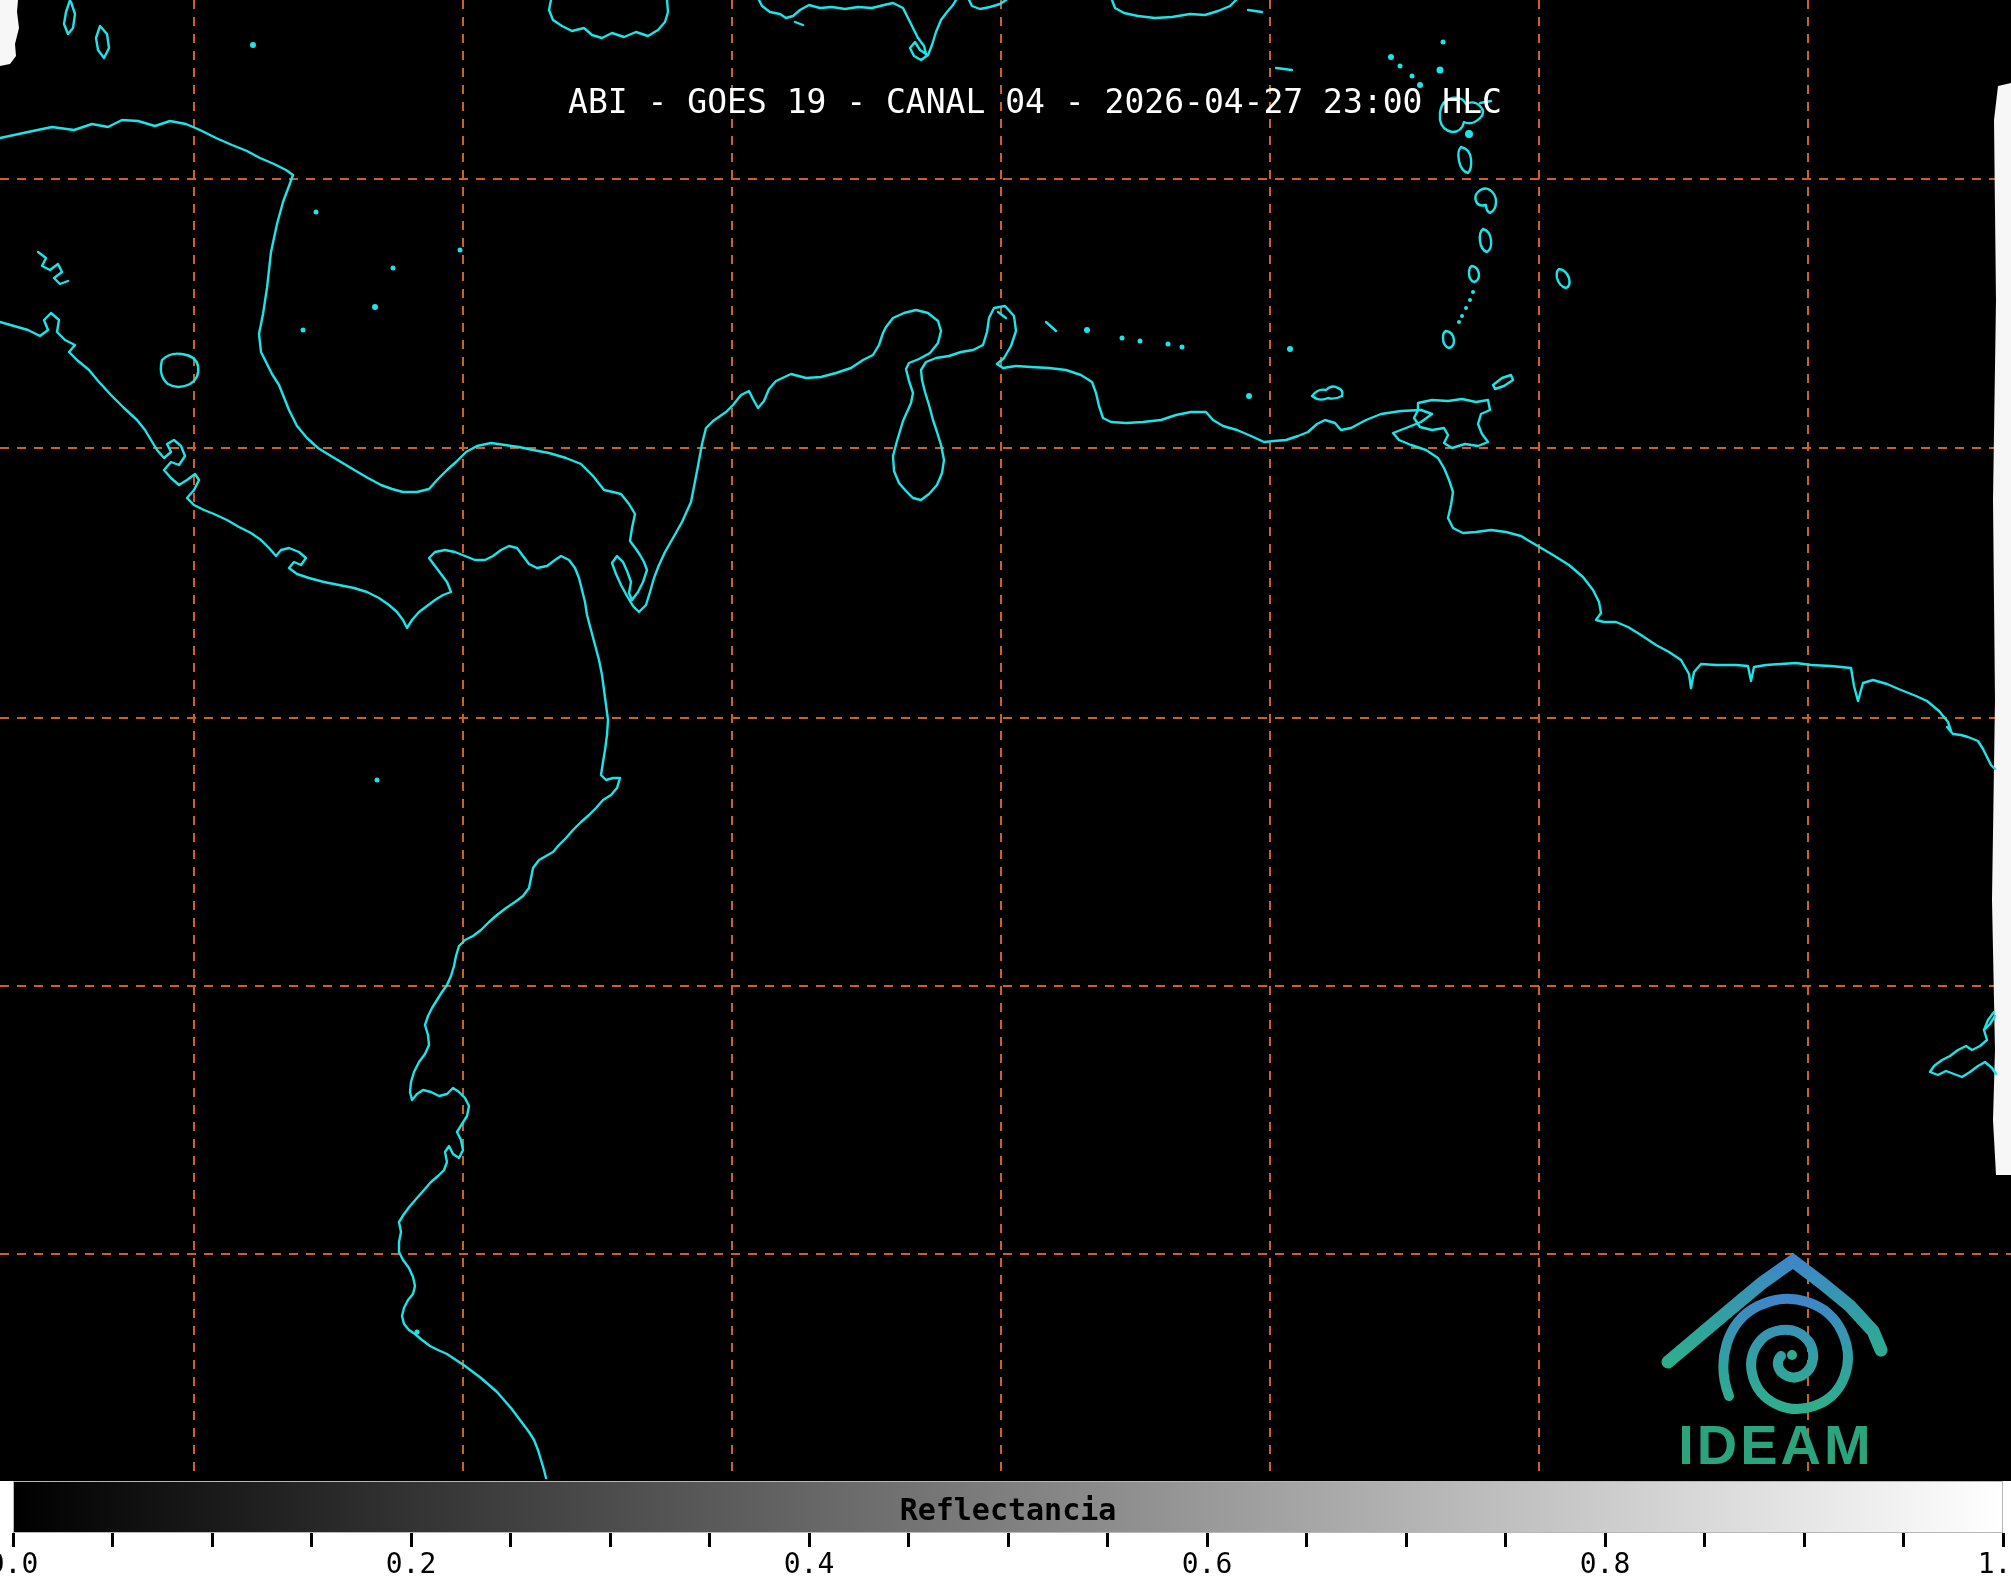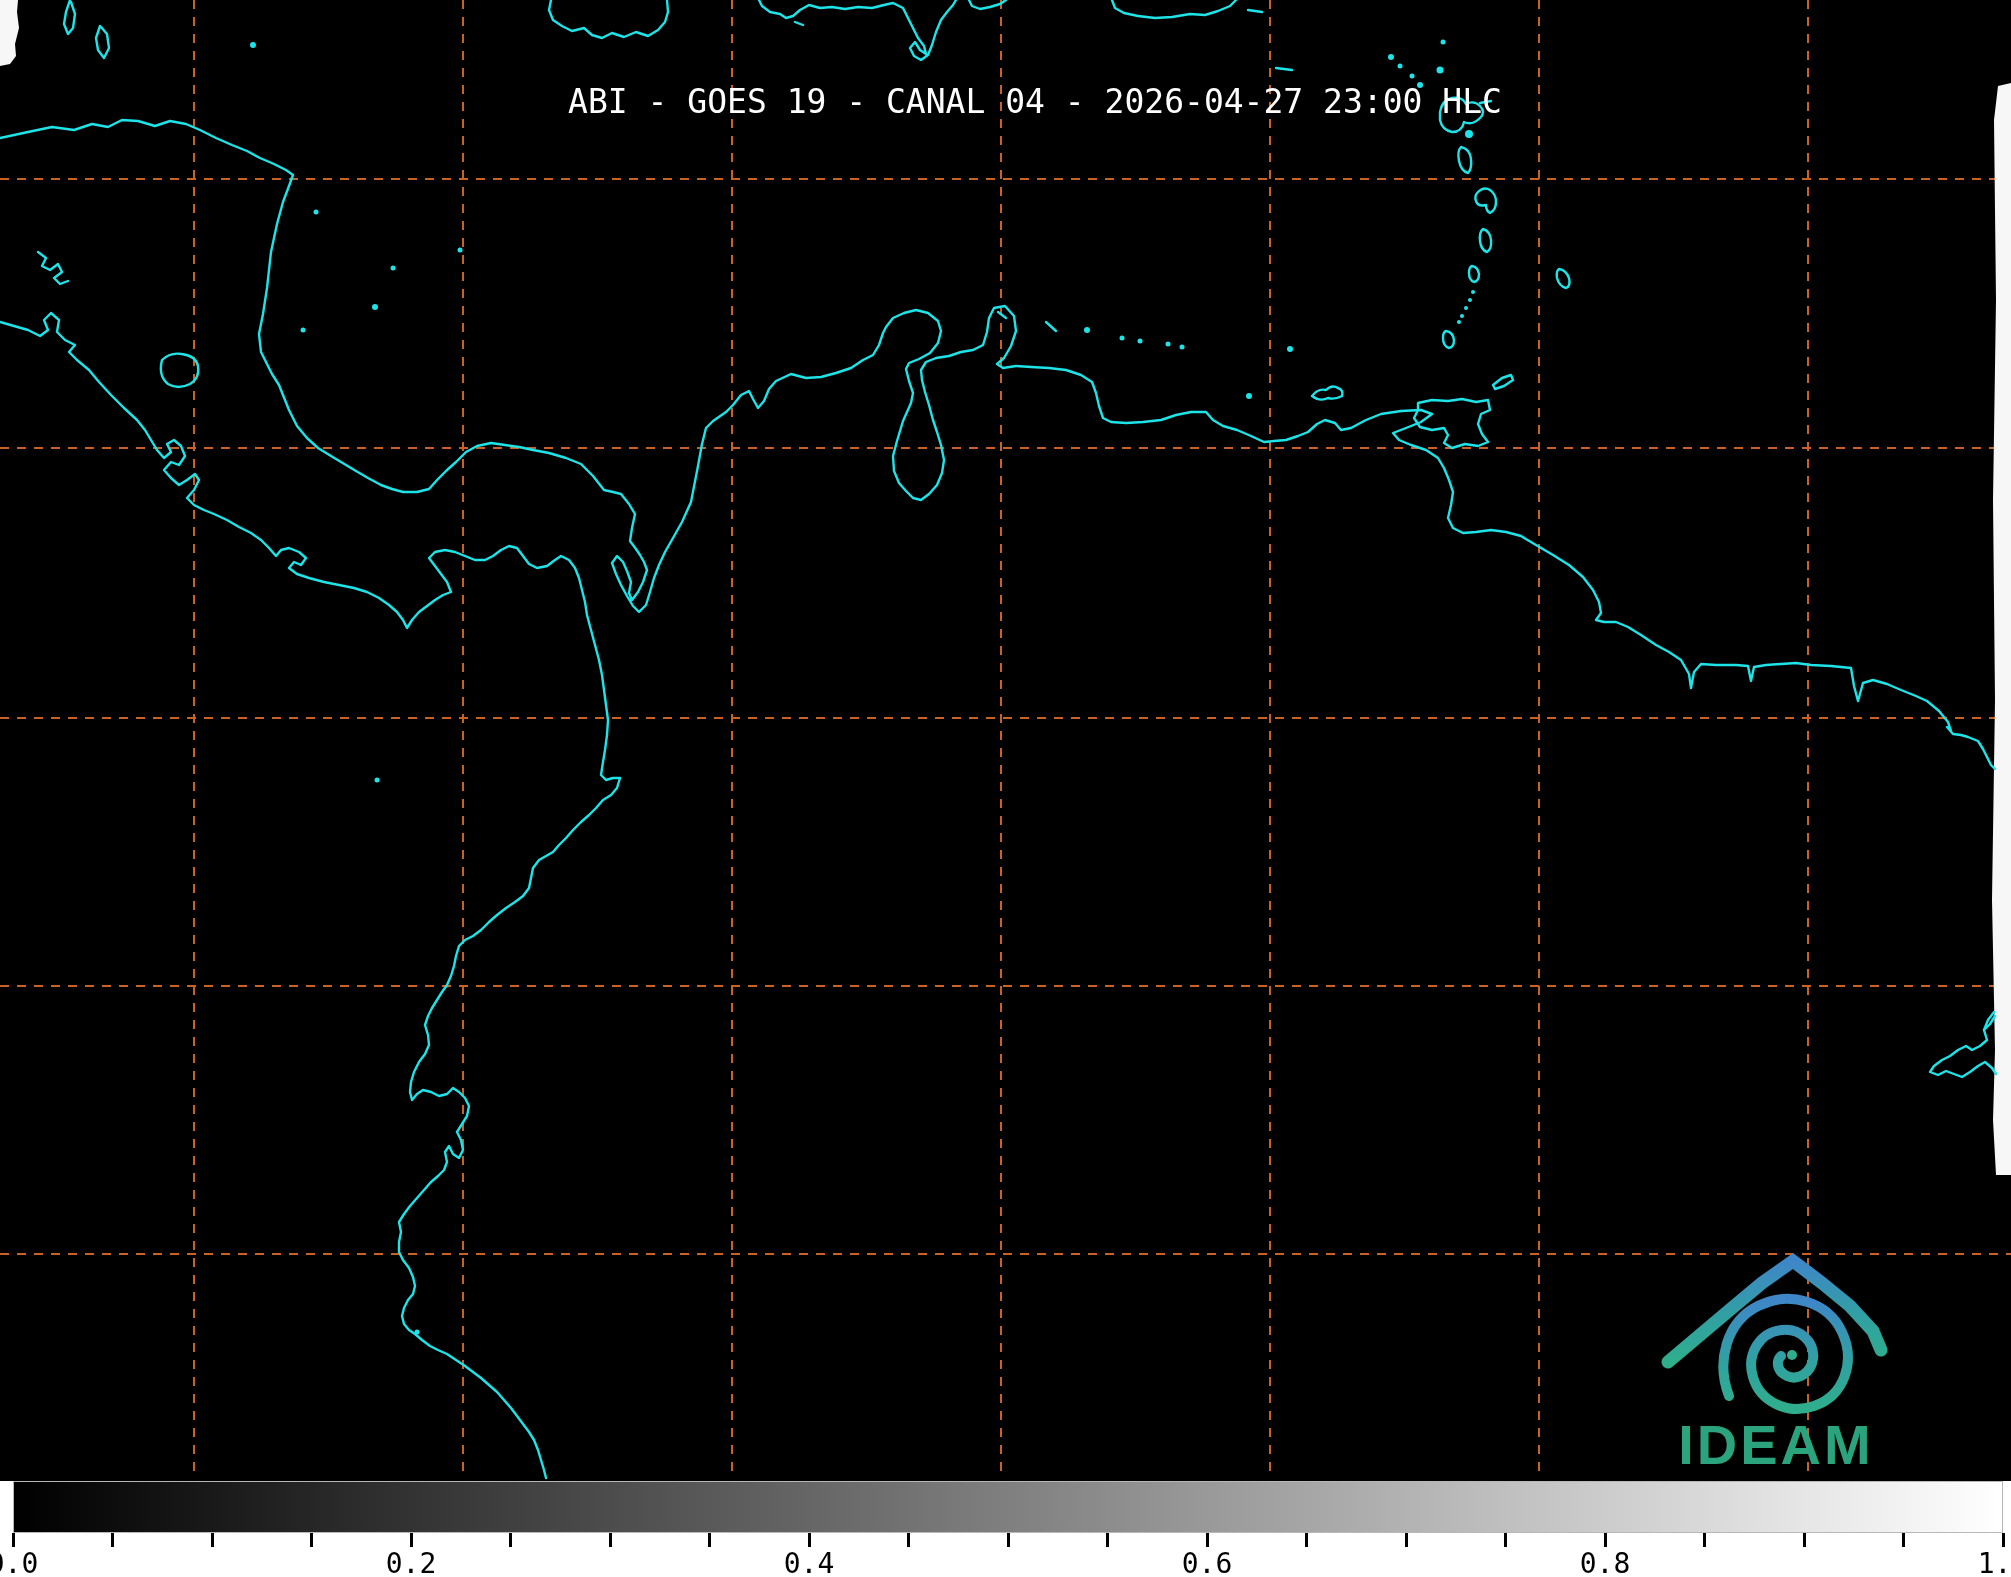--- a/index.html
+++ b/index.html
@@ -112,20 +112,21 @@
       <polyline points="1668,1362 1700,1335 1732,1308 1762,1283 1793,1261 1822,1283 1850,1306 1873,1331 1881,1350" fill="none" stroke="url(#logoGrad)" stroke-width="13" stroke-linecap="round"></polyline>
       <path d="M1729 1396 C1716 1362 1726 1322 1758 1306 C1790 1290 1828 1302 1842 1332 C1856 1362 1844 1396 1814 1406 C1788 1415 1760 1402 1753 1377 C1746 1354 1760 1332 1782 1330 C1800 1328 1815 1342 1813 1359 C1811 1373 1798 1381 1787 1376 C1778 1372 1775 1362 1781 1356" fill="none" stroke="url(#logoGrad)" stroke-width="10" stroke-linecap="round"></path>
       <circle cx="1792" cy="1355" r="5" fill="#2fae8c"></circle>
       <text id="logo-text" x="1776" y="1464" font-size="56" text-anchor="middle" fill="#2ba47e">IDEAM</text>
     </g>
   </svg>
 
   <div id="map-title">ABI - GOES 19 - CANAL 04 - 2026-04-27 23:00 HLC</div>
 
   <div id="colorbar" style="background: linear-gradient(to right, rgb(0, 0, 0), rgb(255, 255, 255));"></div>
+  <div id="cb-label">Reflectancia</div>
   <div id="cb-ticks">
       <div class="cb-tick" style="left: 11.5px;"></div>
       <div class="cb-tick" style="left: 111px;"></div>
       <div class="cb-tick" style="left: 210.5px;"></div>
       <div class="cb-tick" style="left: 310px;"></div>
       <div class="cb-tick" style="left: 409.5px;"></div>
       <div class="cb-tick" style="left: 509px;"></div>
       <div class="cb-tick" style="left: 608.5px;"></div>
       <div class="cb-tick" style="left: 708px;"></div>
       <div class="cb-tick" style="left: 807.5px;"></div>

